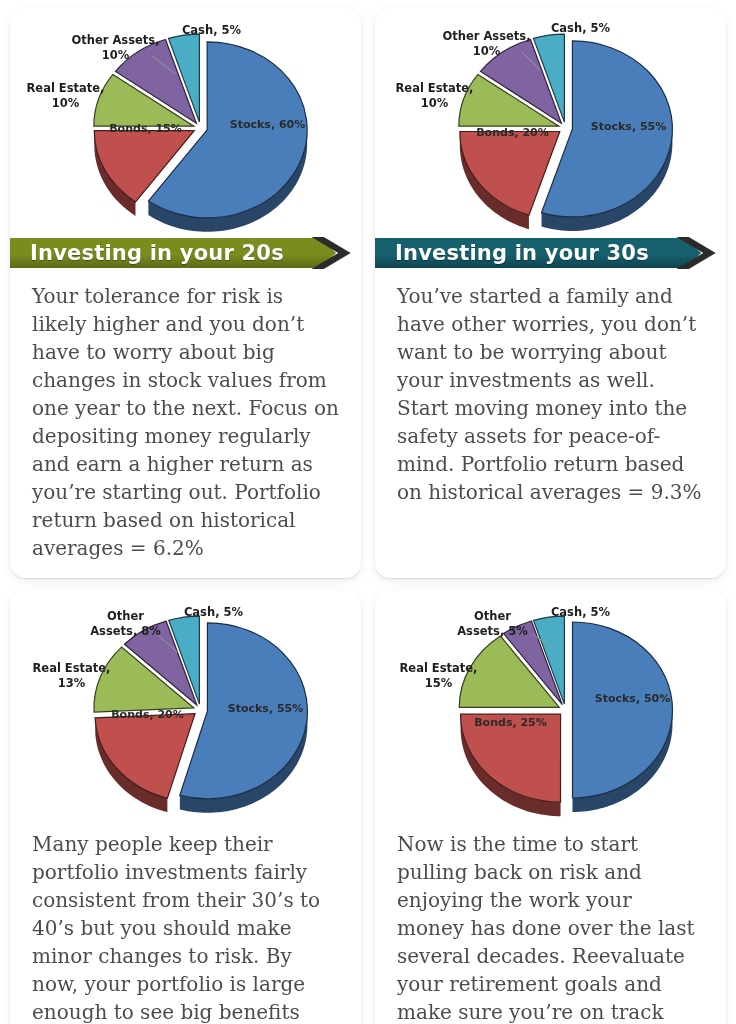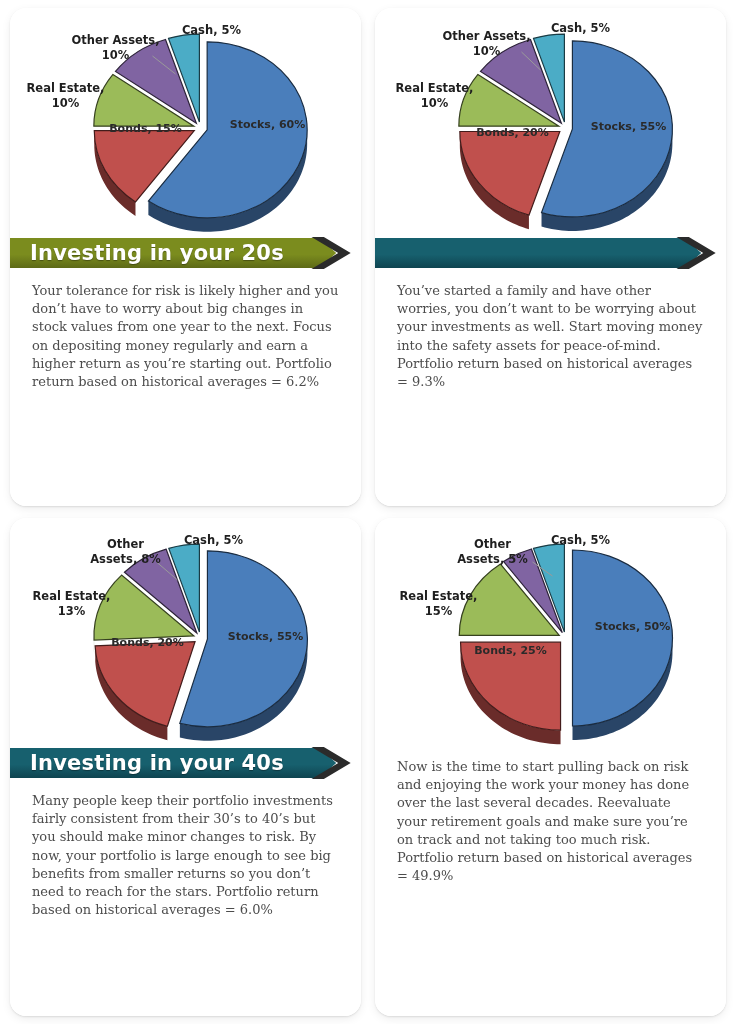--- a/index.html
+++ b/index.html
@@ -78,21 +78,21 @@
     font-family:"DejaVu Sans", sans-serif;
     text-shadow: 0 1px 1px rgba(0,0,0,.35);
     white-space:nowrap;
   }
 
   
   .body-text{
     flex:1;
     padding: 12px 22px 16px 22px;
     font-family:"DejaVu Serif", serif;
-    font-size:13px;
+    font-size:20px;
     line-height:1.40;
     color:#4c4c4c;
   }
 
   
   .pie-label{
     font-family:"DejaVu Sans", sans-serif;
     font-size:11.5px;
     font-weight:bold;
     fill:#1f1f1f;
@@ -178,20 +178,21 @@
             <defs>
               <linearGradient id="bg30s" x1="0" y1="0" x2="0" y2="1">
                 <stop offset="0" stop-color="#17606e"></stop>
                 <stop offset="0.55" stop-color="#17606e"></stop>
                 <stop offset="1" stop-color="#0e4450"></stop>
               </linearGradient>
             </defs>
             <path d="M0,2 L300,2 L316,17 L300,32 L0,32 Z" fill="url(#bg30s)"></path>
             <path d="M304,1 L330,17 L304,33 L292,33 L318,17 L292,1 Z" fill="#2b2b2b"></path>
           </svg>
+        <span class="banner-label">Investing in your 30s</span>
       </div>
       <div class="body-text">You’ve started a family and have other worries, you don’t want to be worrying about your investments as well. Start moving money into the safety assets for peace-of-mind. Portfolio return based on historical averages = 9.3%</div>
     </div>
   </div>
 
   <div class="card accent-teal">
     <div class="card-inner">
       <div class="chart-area">
           <svg viewBox="0 0 340 228" preserveAspectRatio="xMidYMid meet">
             <g>
@@ -209,34 +210,20 @@
             <text x="250" y="122" class="pie-label inner" text-anchor="middle">Stocks, 55%</text>
             <text x="132" y="128" class="pie-label inner" text-anchor="middle">Bonds, 20%</text>
             <text x="56" y="82" class="pie-label" text-anchor="middle">Real Estate,</text>
             <text x="56" y="97" class="pie-label" text-anchor="middle">13%</text>
             <path d="M141,44 L162,62" class="leader"></path>
             <text x="110" y="30" class="pie-label" text-anchor="middle">Other</text>
             <text x="110" y="45" class="pie-label" text-anchor="middle">Assets, 8%</text>
             <text x="198" y="26" class="pie-label" text-anchor="middle">Cash, 5%</text>
           </svg>
         </div>
-      <div class="banner-wrap">
-          <svg viewBox="0 0 340 34" preserveAspectRatio="none">
-            <defs>
-              <linearGradient id="bg40s" x1="0" y1="0" x2="0" y2="1">
-                <stop offset="0" stop-color="#17606e"></stop>
-                <stop offset="0.55" stop-color="#17606e"></stop>
-                <stop offset="1" stop-color="#0e4450"></stop>
-              </linearGradient>
-            </defs>
-            <path d="M0,2 L300,2 L316,17 L300,32 L0,32 Z" fill="url(#bg40s)"></path>
-            <path d="M304,1 L330,17 L304,33 L292,33 L318,17 L292,1 Z" fill="#2b2b2b"></path>
-          </svg>
-        <span class="banner-label">Investing in your 40s</span>
-      </div>
       <div class="body-text">Many people keep their portfolio investments fairly consistent from their 30’s to 40’s but you should make minor changes to risk. By now, your portfolio is large enough to see big benefits from smaller returns so you don’t need to reach for the stars. Portfolio return based on historical averages = 6.0%</div>
     </div>
   </div>
 
   <div class="card accent-olive">
     <div class="card-inner">
       <div class="chart-area">
           <svg viewBox="0 0 340 228" preserveAspectRatio="xMidYMid meet">
             <g>
               <path d="M292,120 L291.93908270190957,123.07115570982009 L291.7564050259824,126.13856968948302 L291.45218953682735,129.19850476755352 L291.02680687415705,132.24723288448575 L290.4807753012208,135.28103963468988 L289.81476007338057,138.29622879196282 L289.02957262759963,141.28912681277075 L288.1261695938319,144.25608731189593 L287.10565162951536,147.19349550499538 L285.9692620785909,150.09777261265884 L284.71838545667873,152.96538022060025 L283.3545457642601,155.79282459067042 L281.87940462991673,158.5766609174388 L280.2947592858927,161.3134975251584 L278.6025403784439,164 L276.8048096156426,166.63289525252202 L274.90375725550416,169.2089755054257 L272.90169943749476,171.72510220173763 L270.8010753606722,174.1782098286579 L268.6044443118978,176.56530965241546 L266.31448254773943,178.88349335957952 L263.9339800338651,181.12993660039177 L261.4658370458997,183.3019024298013 L258.9130606358858,185.39674464201067 L256.27876096865396,187.41191099447008 L253.56614753256582,189.34494631739153 L250.77852522924732,191.19349550499538 L247.91929034707468,192.95530638484365 L244.99192642332048,194.6282324617655 L242,196.21023553303058 L238.9471562785891,197.69938817158555 L235.83711467890774,199.09387607432672 L232.67366430758003,200.39200027254887 L229.4606593415912,201.5921792018773 L226.20201433256688,202.69295062915995 L222.90169943749476,203.69297343397352 L219.56373558169992,204.59102924257206 L216.19218955996678,205.38602391228767 L212.79116908177593,206.0769888645749 L209.36481776669305,206.6630822650743 L205.91731009600656,207.1435900492582 L202.45284632676535,207.51792679240805 L198.97564737441255,207.7856364228645 L195.4899496702501,207.94639277768044 L192,208 L192,222 L195.4899496702501,221.94639277768044 L198.97564737441255,221.7856364228645 L202.45284632676535,221.51792679240805 L205.91731009600656,221.1435900492582 L209.36481776669305,220.6630822650743 L212.79116908177593,220.0769888645749 L216.19218955996678,219.38602391228767 L219.56373558169992,218.59102924257206 L222.90169943749476,217.69297343397352 L226.20201433256688,216.69295062915995 L229.4606593415912,215.5921792018773 L232.67366430758003,214.39200027254887 L235.83711467890774,213.09387607432672 L238.9471562785891,211.69938817158555 L242,210.21023553303058 L244.99192642332048,208.6282324617655 L247.91929034707468,206.95530638484365 L250.77852522924732,205.19349550499538 L253.56614753256582,203.34494631739153 L256.27876096865396,201.41191099447008 L258.9130606358858,199.39674464201067 L261.4658370458997,197.3019024298013 L263.9339800338651,195.12993660039177 L266.31448254773943,192.88349335957952 L268.6044443118978,190.56530965241546 L270.8010753606722,188.1782098286579 L272.90169943749476,185.72510220173763 L274.90375725550416,183.2089755054257 L276.8048096156426,180.63289525252202 L278.6025403784439,178 L280.2947592858927,175.3134975251584 L281.87940462991673,172.5766609174388 L283.3545457642601,169.79282459067042 L284.71838545667873,166.96538022060025 L285.9692620785909,164.09777261265884 L287.10565162951536,161.19349550499538 L288.1261695938319,158.25608731189593 L289.02957262759963,155.28912681277075 L289.81476007338057,152.29622879196282 L290.4807753012208,149.28103963468988 L291.02680687415705,146.24723288448575 L291.45218953682735,143.19850476755352 L291.7564050259824,140.138569689483 L291.93908270190957,137.0711557098201 L292,134 Z" fill="#294567"></path>

